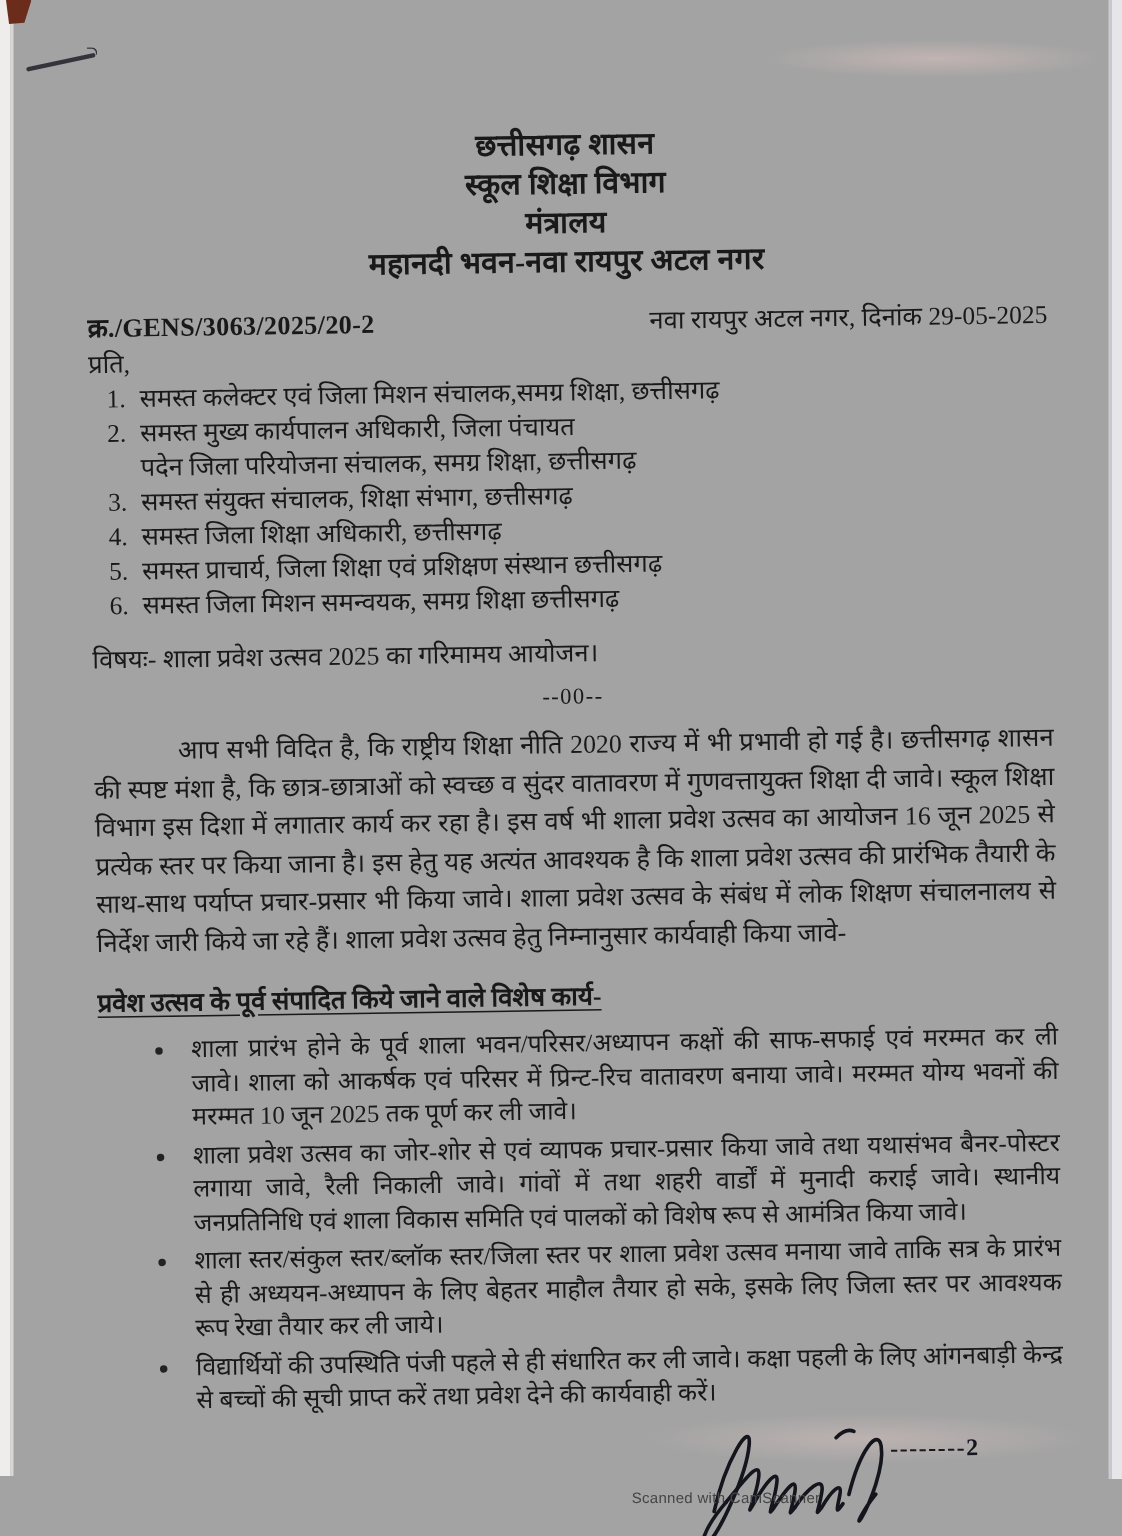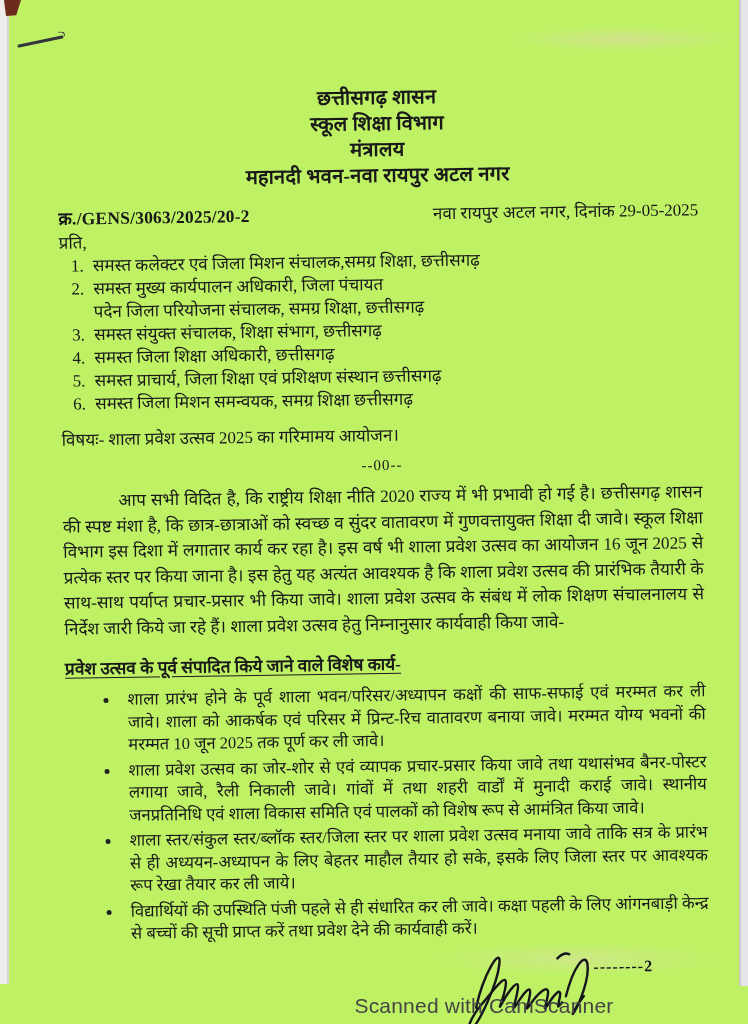--- a/index.html
+++ b/index.html
@@ -2,21 +2,21 @@
 <html><head>
 <meta charset="utf-8">
 <style>
   html,body{margin:0;padding:0;}
   body{
     width:748px;height:1024px;position:relative;overflow:hidden;
     background:#f4f2f0;
     font-family:"Liberation Serif","DejaVu Serif",serif;
   }
   .page{
-    position:absolute;inset:0;background:#bef264;
+    position:absolute;inset:0;background:#a3a3a3;
   }
   
   .edge-left{position:absolute;left:7px;top:0;bottom:40px;width:2px;background:#d9d7d6;}
   .edge-left2{position:absolute;left:0;top:0;bottom:40px;width:7px;background:#efedeb;}
   .edge-right{position:absolute;right:7px;top:0;bottom:38px;width:2px;background:#c9c9cf;}
   .edge-right2{position:absolute;right:0;top:0;bottom:38px;width:7px;background:#e6e6ea;}
   .corner-mark{
     position:absolute;left:4px;top:0;width:17px;height:16px;
     background:#6b2c1c;
     clip-path:polygon(0 0,100% 0,72% 95%,12% 100%);
@@ -69,21 +69,21 @@
   }
   .sigrow{position:relative;height:88px;margin-top:2px;}
   .sig-svg{position:absolute;left:392px;top:-6px;}
   .pagecont{
     position:absolute;left:524px;top:16px;font-size:16px;letter-spacing:1px;font-weight:bold;color:#17171f;
     font-family:"Liberation Serif",serif;
   }
   .footer{
     position:absolute;left:0;right:0;bottom:6px;height:24px;text-align:center;
     font-family:"Liberation Sans","DejaVu Sans",sans-serif;
-    font-size:21px;color:#454545;letter-spacing:.2px;
+    font-size:10px;color:#454545;letter-spacing:.2px;
   }
   .footer span{position:relative;left:110px;}
 </style>
 </head>
 <body>
 
 <div class="page">
   <div class="edge-left2"></div>
   <div class="edge-left"></div>
   <div class="edge-right2"></div>

